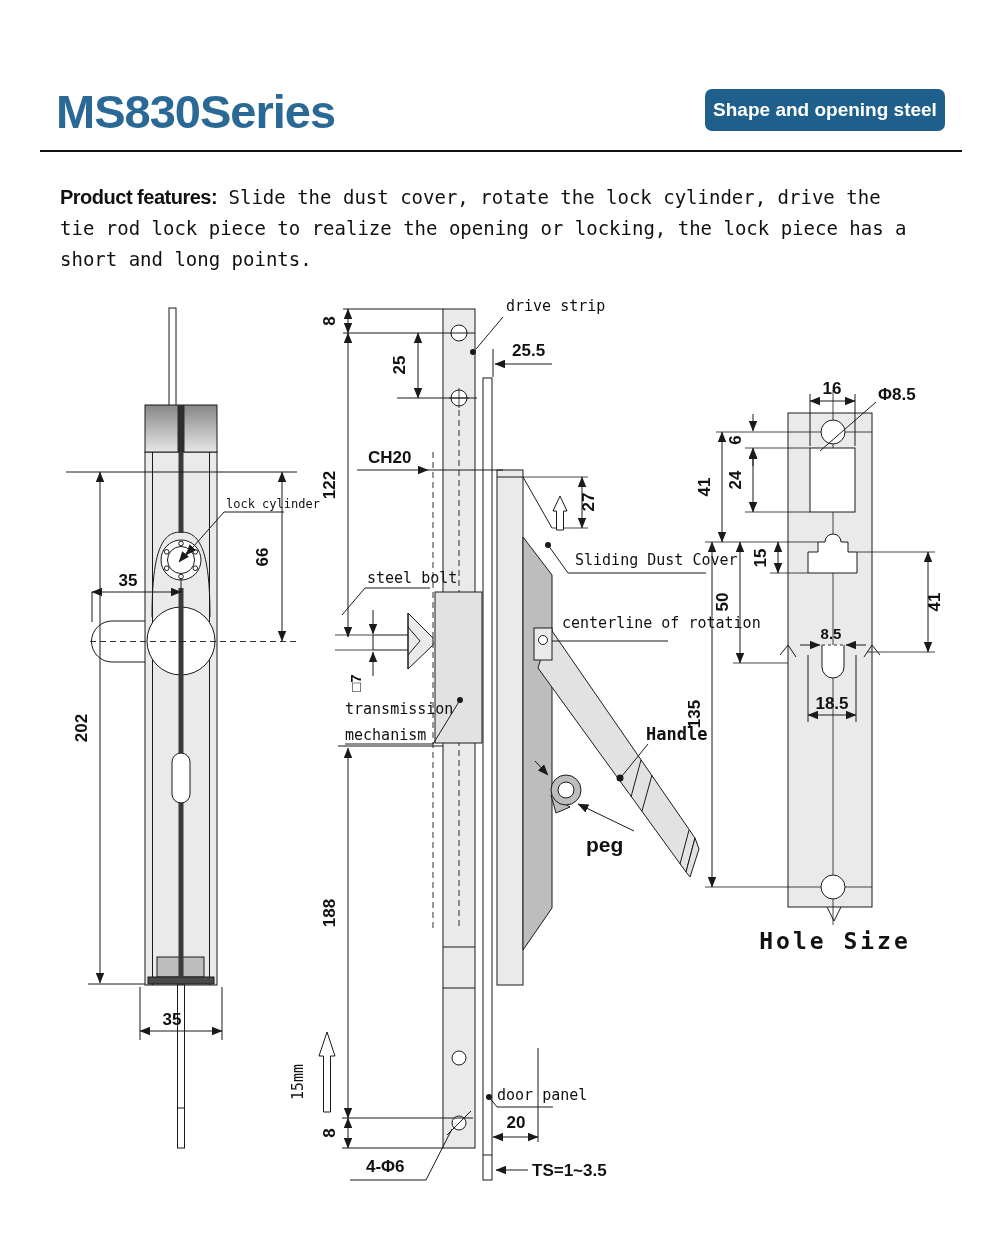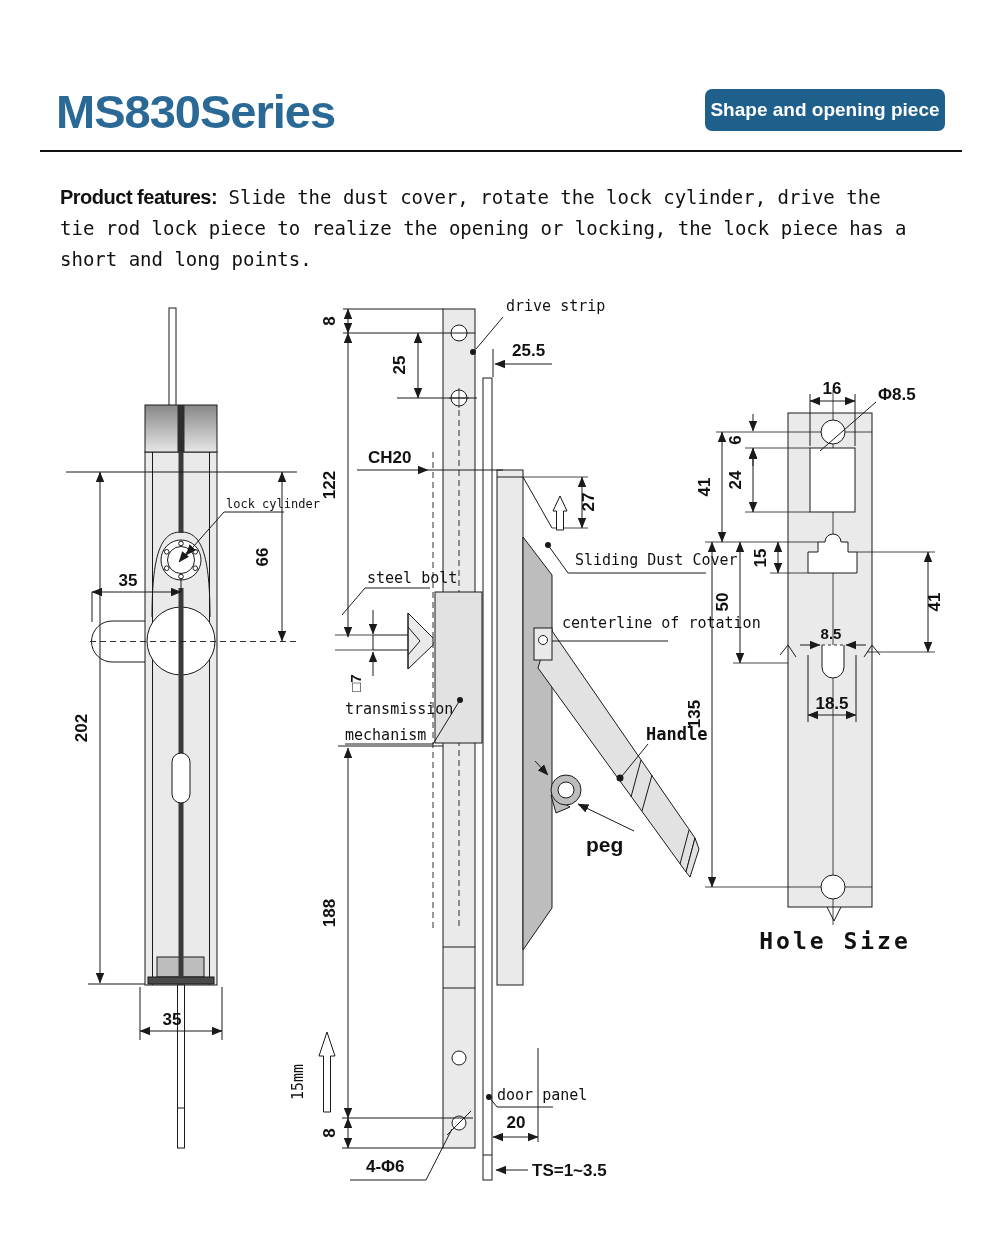--- a/index.html
+++ b/index.html
@@ -34,21 +34,21 @@
   .lbls{font:12px "DejaVu Sans Mono",monospace;}
   .peg{font:bold 21px "Liberation Sans",sans-serif;}
   .holetitle{font:bold 23px "DejaVu Sans Mono",monospace;letter-spacing:3px;}
 </style>
 </head>
 <body>
 
 <div id="page">
 
   <div class="title">MS830Series</div>
-  <div class="badge">Shape and opening piece</div>
+  <div class="badge">Shape and opening steel</div>
   <div class="rule"></div>
   <p class="features"><b>Product features:</b> <span>Slide the dust cover, rotate the lock cylinder, drive the tie rod lock piece to realize the opening or locking, the lock piece has a short and long points.</span></p>
 
   <svg width="1000" height="1247" viewBox="0 0 1000 1247">
     <defs>
       <marker id="arr" viewBox="0 0 10 8" refX="9.5" refY="4" markerWidth="11" markerHeight="9" orient="auto-start-reverse">
         <path d="M0,0L10,4L0,8Z" fill="#1a1a1a"></path>
       </marker>
       <linearGradient id="gTop" x1="0" y1="0" x2="0" y2="1">
         <stop offset="0" stop-color="#878787"></stop>

